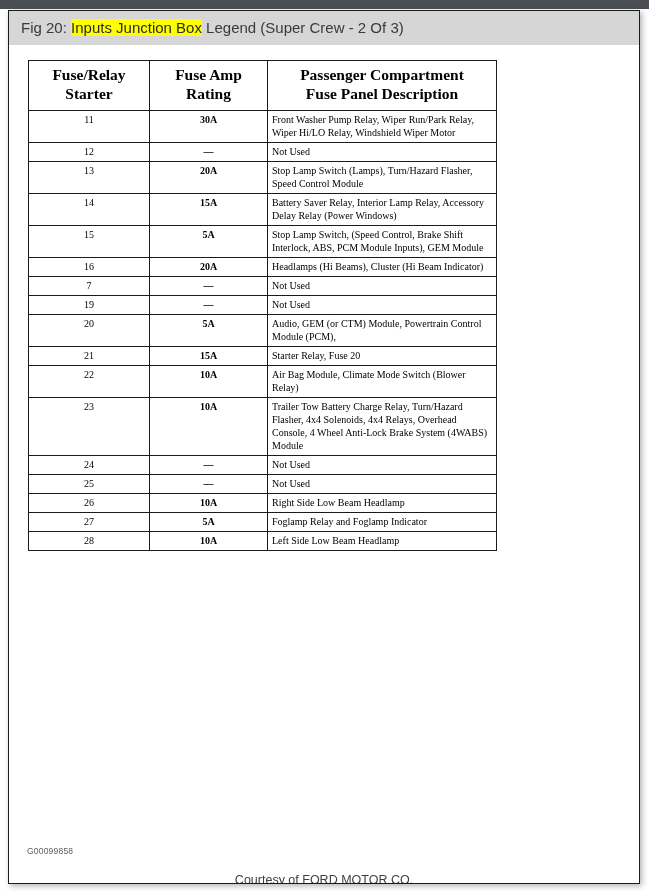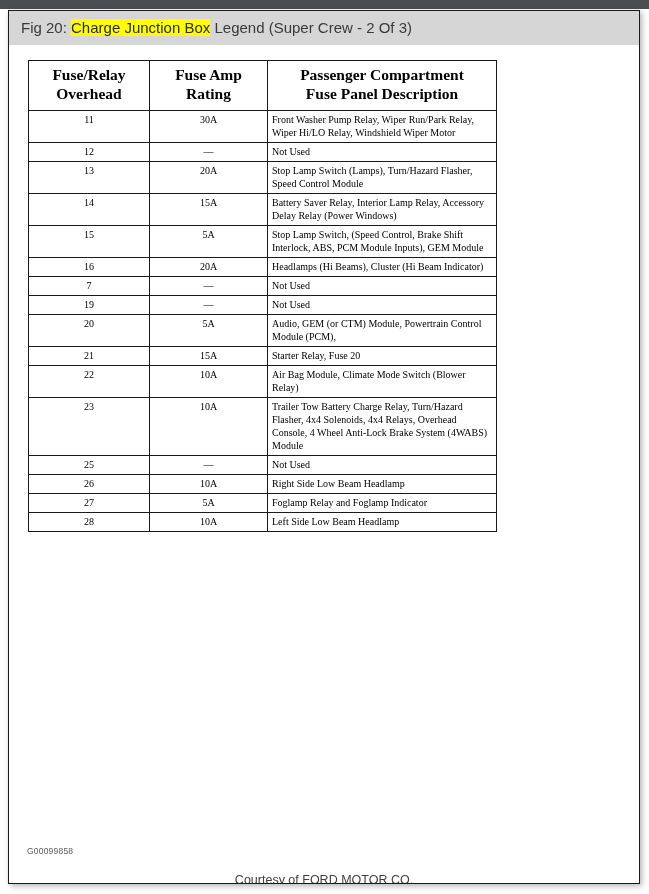--- a/index.html
+++ b/index.html
@@ -102,20 +102,21 @@
     vertical-align: top;
     padding: 2px 4px 3px 4px;
   }
   td.c-loc {
     text-align: center;
     width: 112px;
   }
   td.c-amp {
     text-align: center;
     width: 109px;
+    font-weight: bold;
   }
   td.c-desc {
     text-align: left;
     padding-left: 8px;
   }
   th.h-loc { width: 112px; }
   th.h-amp { width: 109px; }
   .figcode {
     position: absolute;
     left: 18px;
@@ -135,31 +136,31 @@
 </style>
 </head>
 <body>
 
 <div class="top-strip"></div>
 <div class="gutter-left"></div>
 
 <div class="page-panel">
 
   <div class="title-bar">
-    <div class="title-text"><span>Fig 20: </span><span class="hl">Charge Junction Box</span><span> Legend (Super Crew - 2 Of 3)</span></div>
+    <div class="title-text"><span>Fig 20: </span><span class="hl">Inputs Junction Box</span><span> Legend (Super Crew - 2 Of 3)</span></div>
   </div>
 
   <div class="page-body">
 
     <table class="legend">
       <thead>
         <tr>
           <th class="h-loc">
             <span>Fuse/Relay</span><br>
-            <span>Overhead</span>
+            <span>Starter</span>
           </th>
           <th class="h-amp">
             <span>Fuse Amp</span><br>
             <span>Rating</span>
           </th>
           <th class="h-desc">
             <span>Passenger Compartment</span><br>
             <span>Fuse Panel Description</span>
           </th>
         </tr>
@@ -219,20 +220,25 @@
             <td class="c-loc">22</td>
             <td class="c-amp">10A</td>
             <td class="c-desc">Air Bag Module, Climate Mode Switch (Blower Relay)</td>
           </tr>
           <tr>
             <td class="c-loc">23</td>
             <td class="c-amp">10A</td>
             <td class="c-desc">Trailer Tow Battery Charge Relay, Turn/Hazard Flasher, 4x4 Solenoids, 4x4 Relays, Overhead Console, 4 Wheel Anti-Lock Brake System (4WABS) Module</td>
           </tr>
           <tr>
+            <td class="c-loc">24</td>
+            <td class="c-amp">—</td>
+            <td class="c-desc">Not Used</td>
+          </tr>
+          <tr>
             <td class="c-loc">25</td>
             <td class="c-amp">—</td>
             <td class="c-desc">Not Used</td>
           </tr>
           <tr>
             <td class="c-loc">26</td>
             <td class="c-amp">10A</td>
             <td class="c-desc">Right Side Low Beam Headlamp</td>
           </tr>
           <tr>

